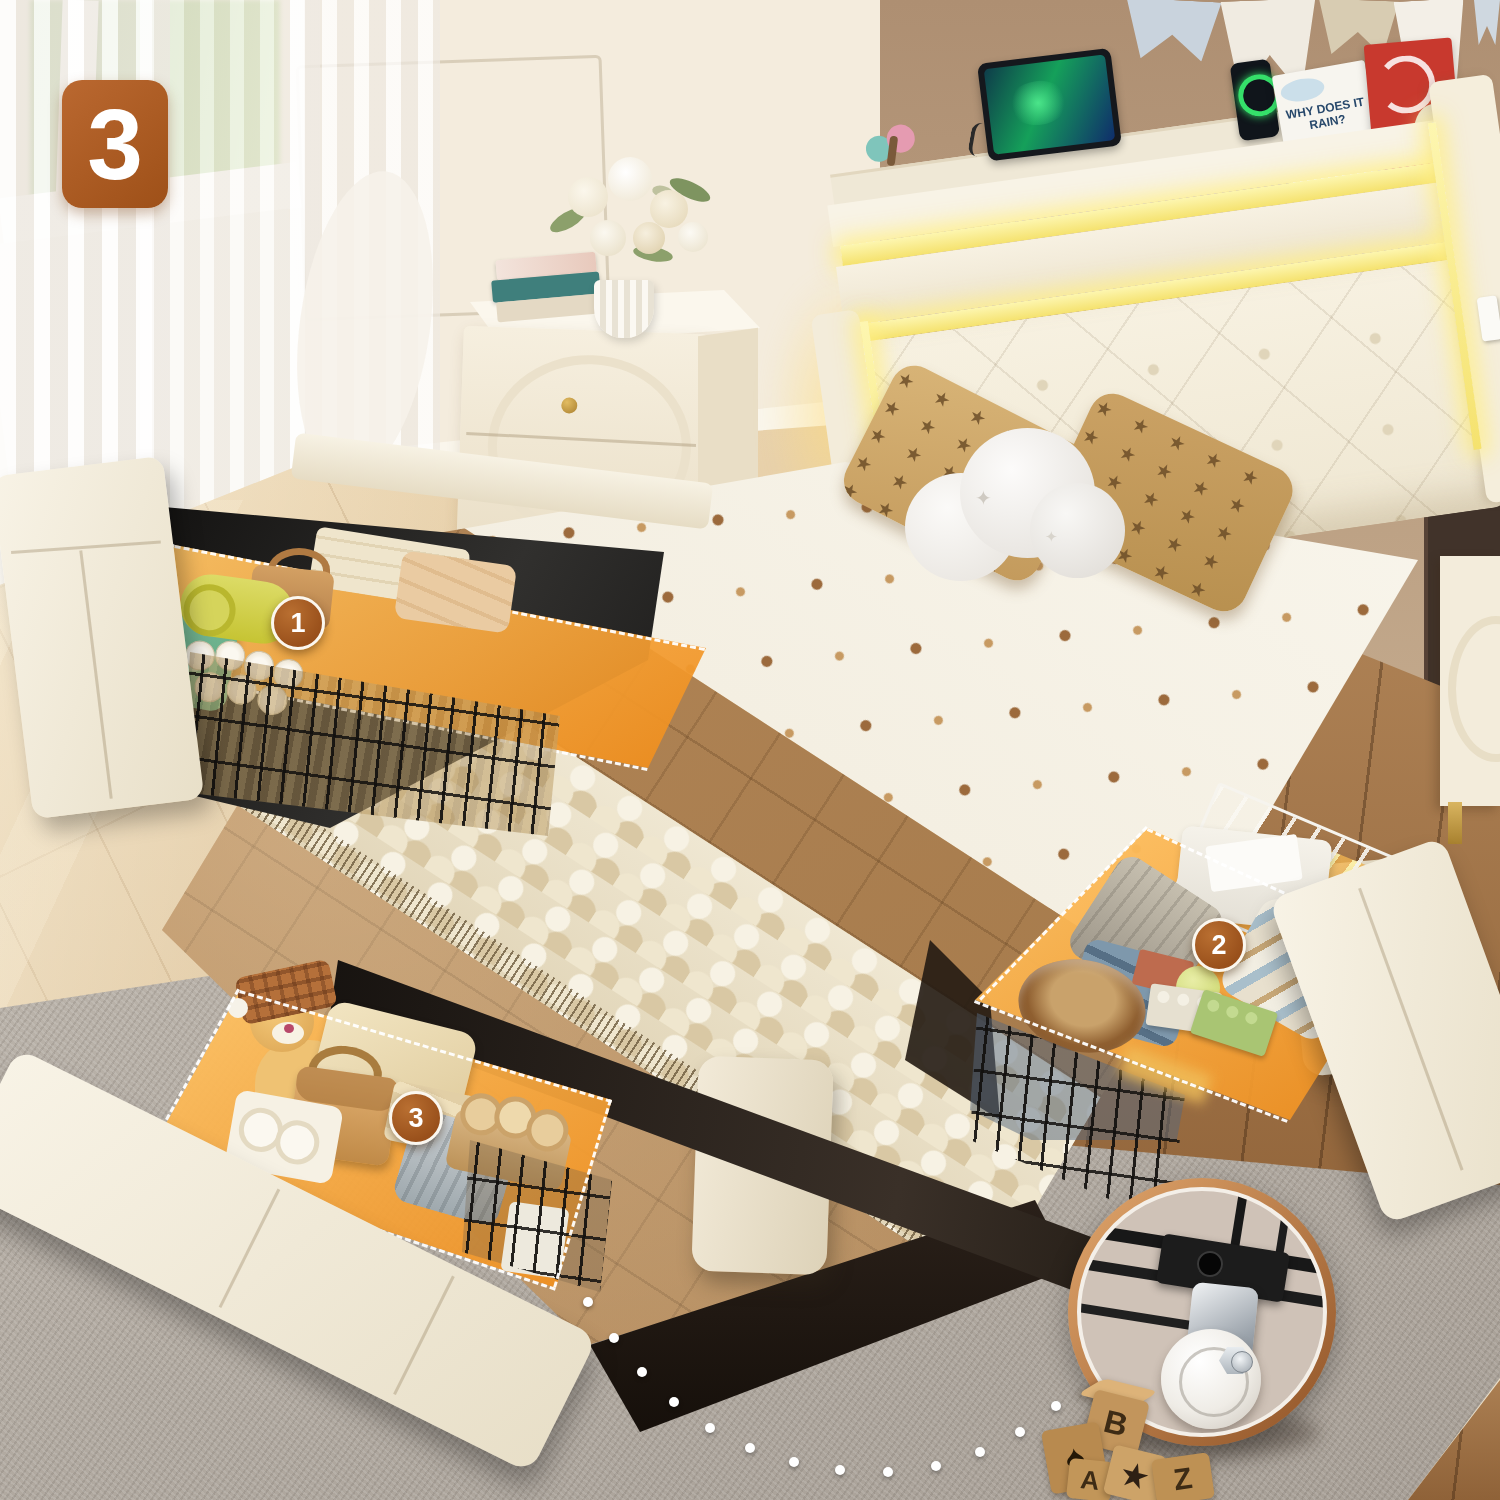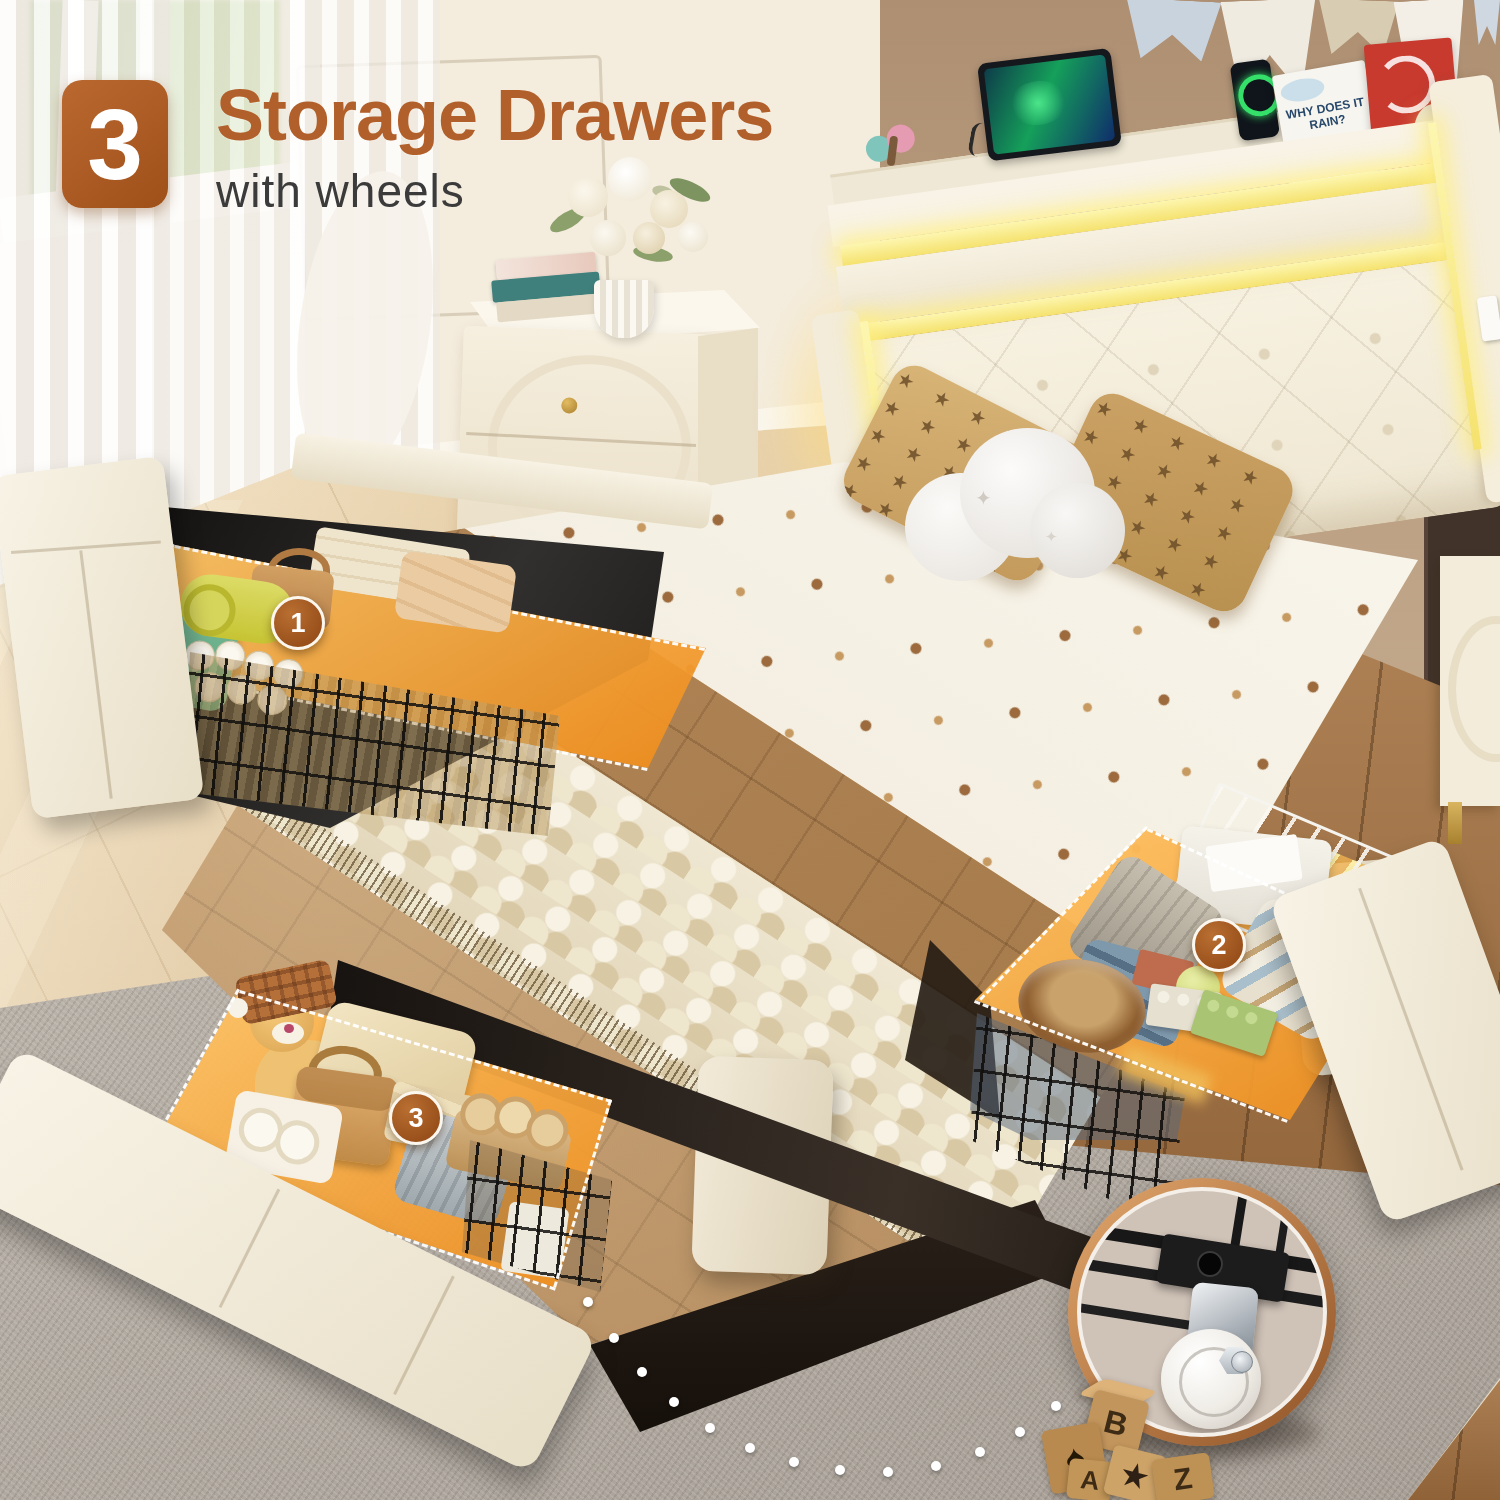--- a/index.html
+++ b/index.html
@@ -411,17 +411,14 @@
   <div class="blkface" style="left:1090px;top:1382px;width:56px;height:22px;background:#DDB379;transform:rotate(14deg) skewX(-45deg);"></div>
   <div class="blkface" style="left:1088px;top:1395px;width:56px;height:56px;background:#C2955C;transform:rotate(14deg);font-size:32px;">B</div>
   <div class="blkface" style="left:1046px;top:1426px;width:58px;height:64px;background:#B88A4F;transform:rotate(-10deg);font-size:36px;color:#241807;">♠</div>
   <div class="blkface" style="left:1068px;top:1460px;width:44px;height:40px;background:#C29659;transform:rotate(6deg);font-size:26px;">A</div>
   <div class="blkface" style="left:1108px;top:1450px;width:54px;height:50px;background:#CDA368;transform:rotate(14deg);font-size:30px;color:#2E2014;">★</div>
   <div class="blkface" style="left:1154px;top:1456px;width:58px;height:46px;background:#BE9154;transform:rotate(-8deg);font-size:30px;">Z</div>
 
   <div class="a" style="left:62px;top:80px;width:106px;height:128px;border-radius:20px;
        background:linear-gradient(140deg,#BA6830,#9E5018);box-shadow:0 6px 14px rgba(120,60,15,.35);
        color:#fff;font-size:100px;font-weight:bold;display:flex;align-items:center;justify-content:center;">3</div>
-  <div class="a" style="left:216px;top:74px;width:900px;font-size:72px;font-weight:bold;letter-spacing:-1px;color:#B2602B;
-       text-shadow:0 1px 0 rgba(255,255,255,.25);">Storage Drawers</div>
-  <div class="a" style="left:216px;top:164px;width:500px;font-size:46px;font-weight:500;letter-spacing:1px;color:#3B3B3B;">with wheels</div>
 
 </div>
 
 </body></html>

